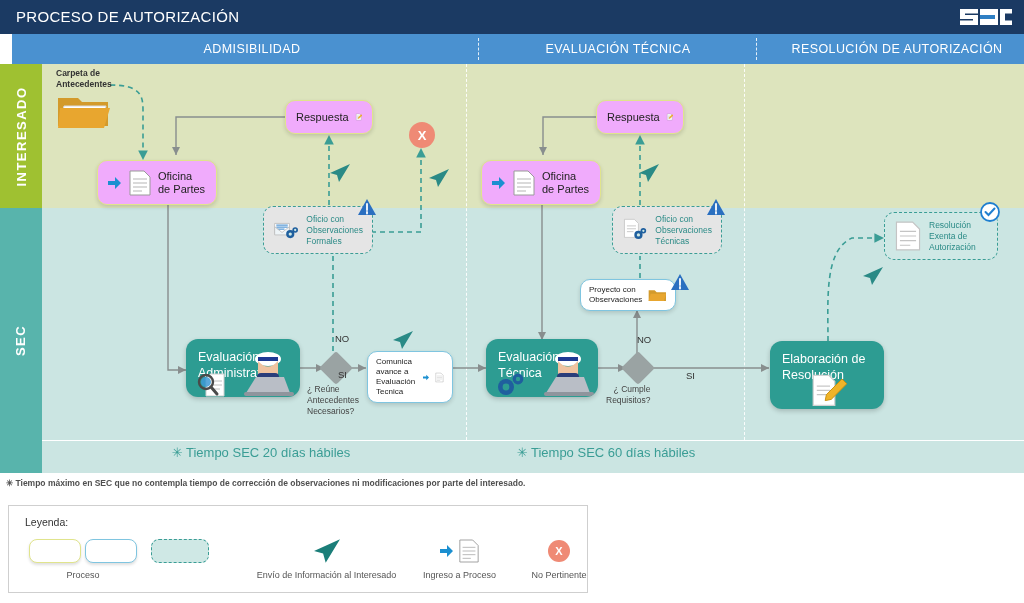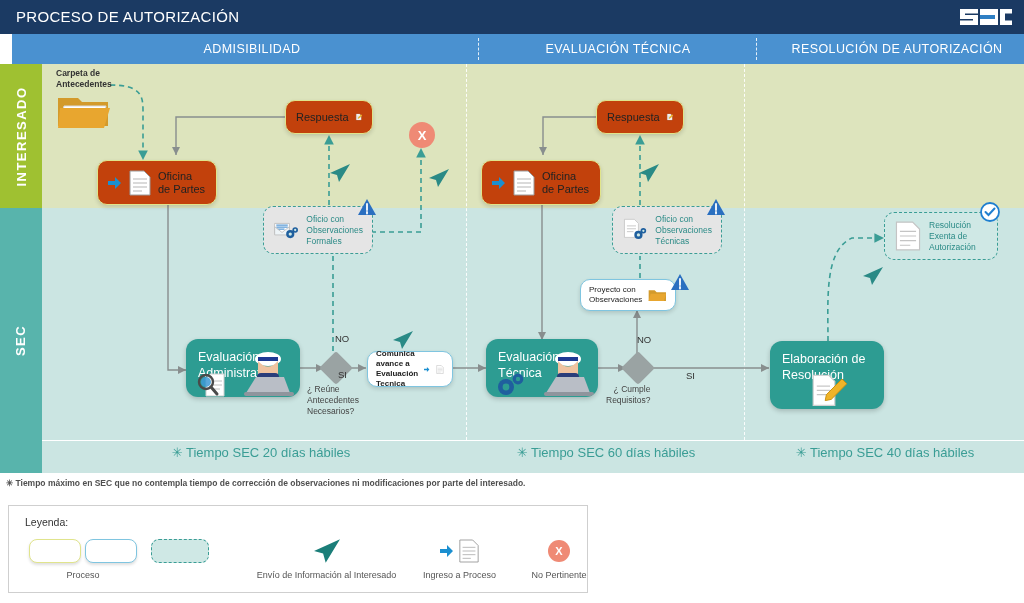--- a/index.html
+++ b/index.html
@@ -74,21 +74,21 @@
 
   .footnote{
     position:absolute; left:6px; top:478px; font-size:8.5px; color:#4f4f4f;font-weight:bold;
   }
 
   
   .node{ position:absolute; }
 
   
   .box-yellow{
-    background:#c2410c; border:1.5px solid #e0e48c; border-radius:10px;
+    background:#f0abfc; border:1.5px solid #e0e48c; border-radius:10px;
     box-shadow:0 2px 4px rgba(0,0,0,.14);
     display:flex; align-items:center; gap:6px; padding:0 10px;
   }
   
   .box-blue{
     background:#ffffff; border:1.5px solid #7fc5e0; border-radius:10px;
     box-shadow:0 2px 4px rgba(0,0,0,.14);
     display:flex; align-items:center; gap:6px; padding:5px 8px;
   }
   
@@ -315,21 +315,21 @@
   <div class="diamond" style="left:324px; top:356px;"></div>
   <div class="flowlabel" style="left:335px; top:333px;">NO</div>
   <div class="flowlabel" style="left:338px; top:369px;">SI</div>
   <div class="label-sm" style="left:307px; top:384px;">¿ Reúne
 Antecedentes
 Necesarios?</div>
 
   <svg class="node" style="left:392px; top:330px; width:22px; height:20px;" viewBox="0 0 22 20">
     <path d="M21 1 L1 10 L8 12 L10 19 Z" fill="#2a8a86"></path>
   </svg>
-  <div class="node box-blue" style="left:367px; top:351px; width:86px; height:36px;font-weight:bold;">
+  <div class="node box-blue" style="left:367px; top:351px; width:86px; height:52px;">
     <span class="nodetext sm">Comunica
 avance a
 Evaluación Tecnica</span>
     <svg width="11" height="11" viewBox="0 0 14 14">
       <path d="M0 5 h7 v-4 l6 6 l-6 6 v-4 h-7 z" fill="#1b8fd0"></path>
     </svg>
     <svg width="15" height="17" viewBox="0 0 24 26">
       <path d="M2 1 h14 l6 6 v18 h-20 z" fill="#fff" stroke="#9a9a9a"></path>
       <path d="M5 9 h14 M5 13 h14 M5 17 h14 M5 21 h9" stroke="#b5b5b5"></path>
     </svg>
@@ -439,21 +439,20 @@
 Resolución</span>
     <svg style="position:absolute; left:36px; top:32px;" width="48" height="36" viewBox="0 0 34 30">
       <path d="M3 2 h13 l5 5 v20 h-18 z" fill="#fff" stroke="#d2d2d2"></path>
       <path d="M6 11 h11 M6 14.5 h11 M6 18 h9" stroke="#c7c7c7"></path>
       <path d="M27 5 l4 4 l-13 13 l-5 1 l1 -5 z" fill="#f0b429" stroke="#c98f10" stroke-width=".8"></path>
     </svg>
   </div>
 
   <div class="timecell t1">✳ Tiempo SEC 20 días hábiles</div>
   <div class="timecell t2">✳ Tiempo SEC 60 días hábiles</div>
-  <div class="timecell t3">✳ Tiempo SEC 40 días hábiles</div>
 
   <div class="footnote">✳ Tiempo máximo en SEC que no contempla tiempo de corrección de observaciones ni modificaciones por parte del interesado.</div>
 
   <div class="legend">
     <div class="title">Leyenda:</div>
 
     <div class="leg-item" style="left:14px; width:120px;">
       <div class="leg-shape">
         <div class="sw-yellow"></div>
         <div class="sw-blue"></div>

